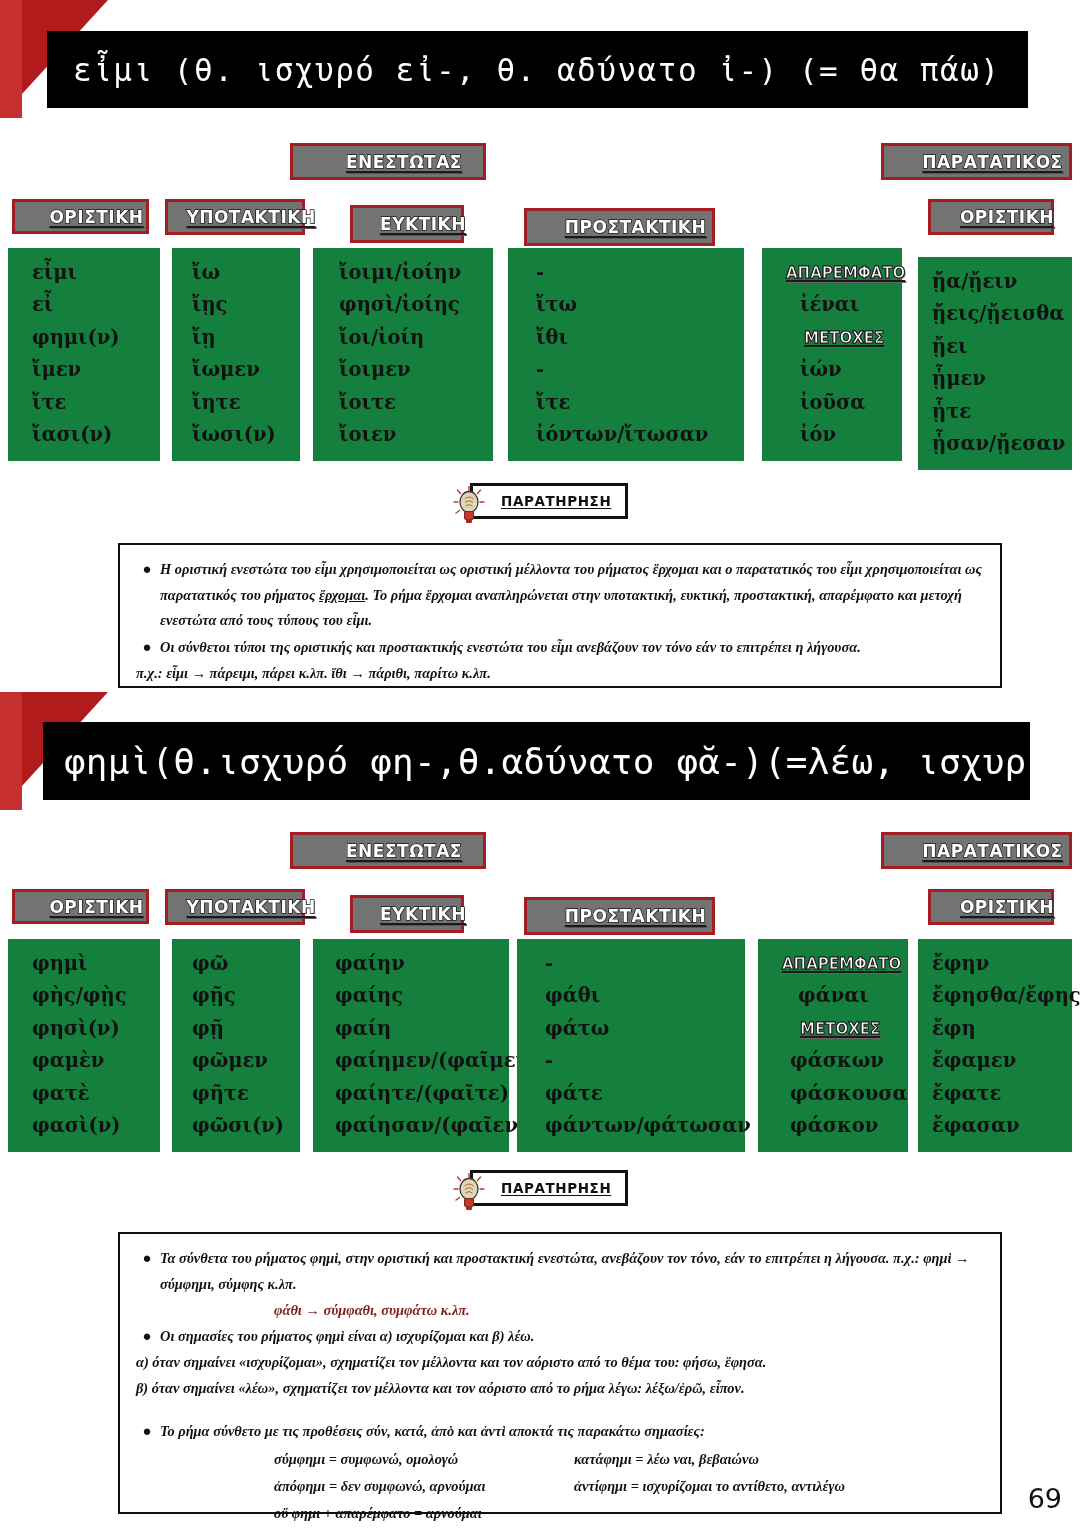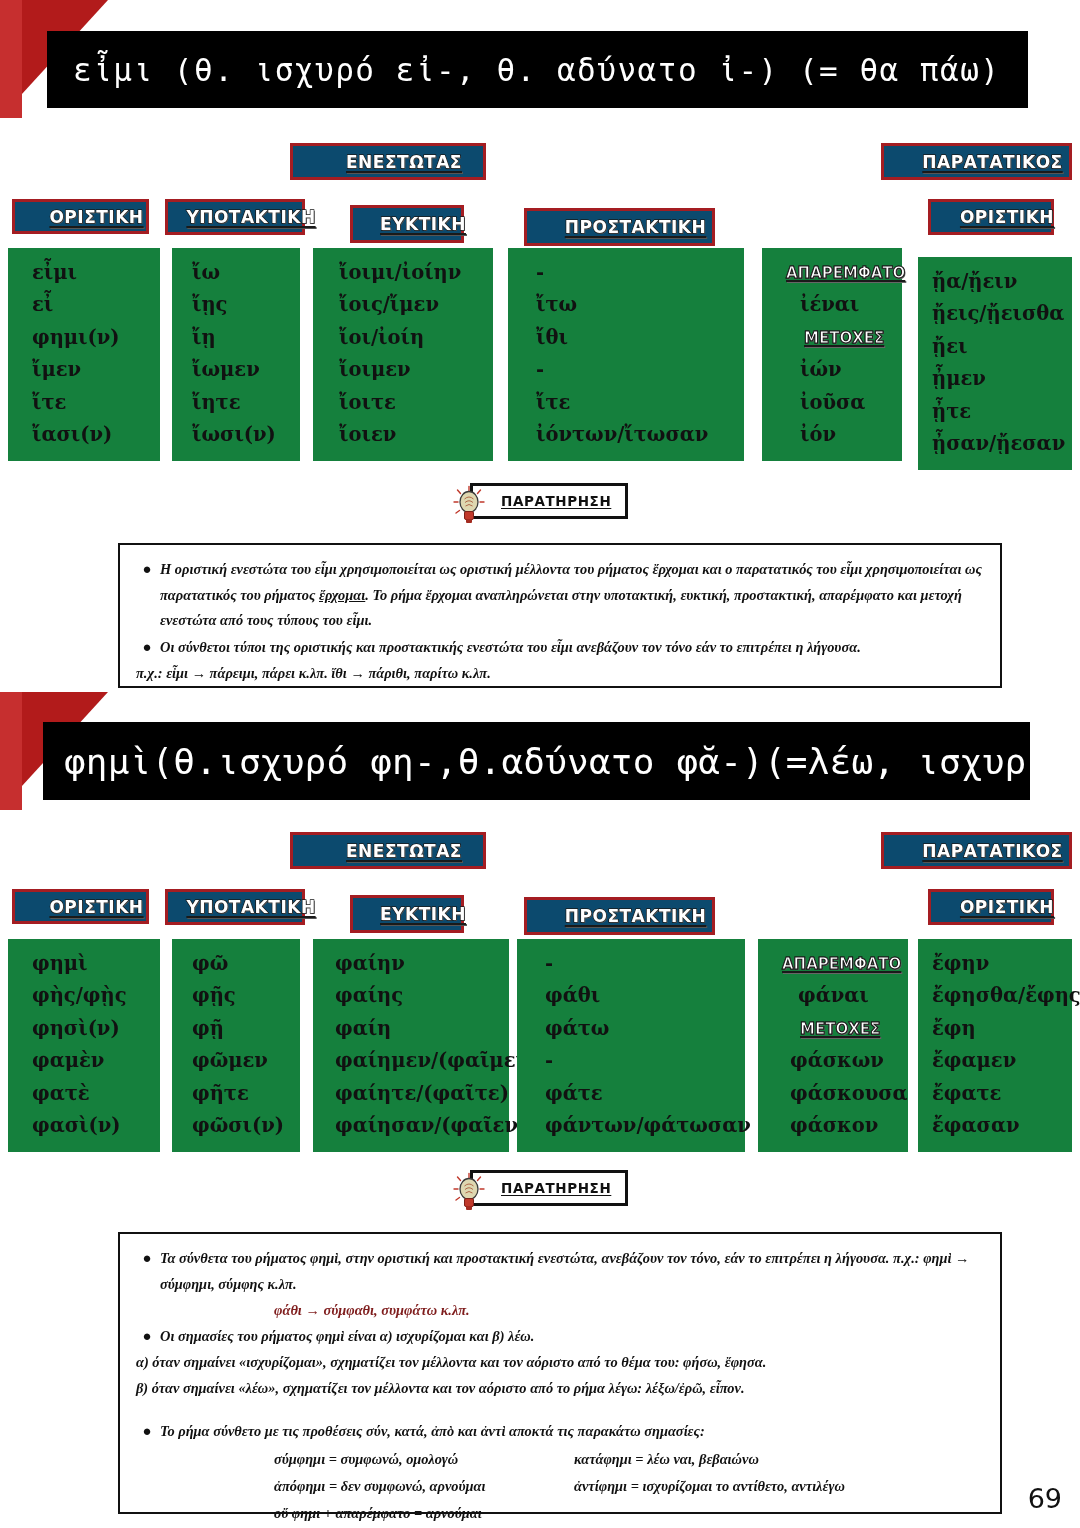--- a/index.html
+++ b/index.html
@@ -65,21 +65,21 @@
     font-size: 36px;
     letter-spacing: 0.2px;
     padding-left: 21px;
     box-sizing: border-box;
   }
 
   
   .chip {
     position: absolute;
     border: 3px solid #a41d22;
-    background: #0c4a6e;
+    background: #737373;
     display: flex;
     align-items: center;
     justify-content: center;
     box-sizing: border-box;
     padding-left: 32px;
   }
   .chip span {
     font-family: "DejaVu Sans", "Liberation Sans", sans-serif;
     font-weight: bold;
     font-size: 17px;
@@ -276,21 +276,21 @@
   <div class="form">ἴω</div>
   <div class="form">ἴῃς</div>
   <div class="form">ἴῃ</div>
   <div class="form">ἴωμεν</div>
   <div class="form">ἴητε</div>
   <div class="form">ἴωσι(ν)</div>
 </div>
 
 <div class="cellblock" style="left:313px; top:248px; width:180px; height:213px; padding-left:26px;">
   <div class="form">ἴοιμι/ἰοίην</div>
-  <div class="form">ἴοις/ἴμεν</div>
+  <div class="form">φησὶ/ἰοίης</div>
   <div class="form">ἴοι/ἰοίη</div>
   <div class="form">ἴοιμεν</div>
   <div class="form">ἴοιτε</div>
   <div class="form">ἴοιεν</div>
 </div>
 
 <div class="cellblock" style="left:508px; top:248px; width:236px; height:213px; padding-left:28px;">
   <div class="form">-</div>
   <div class="form">ἴτω</div>
   <div class="form">ἴθι</div>

